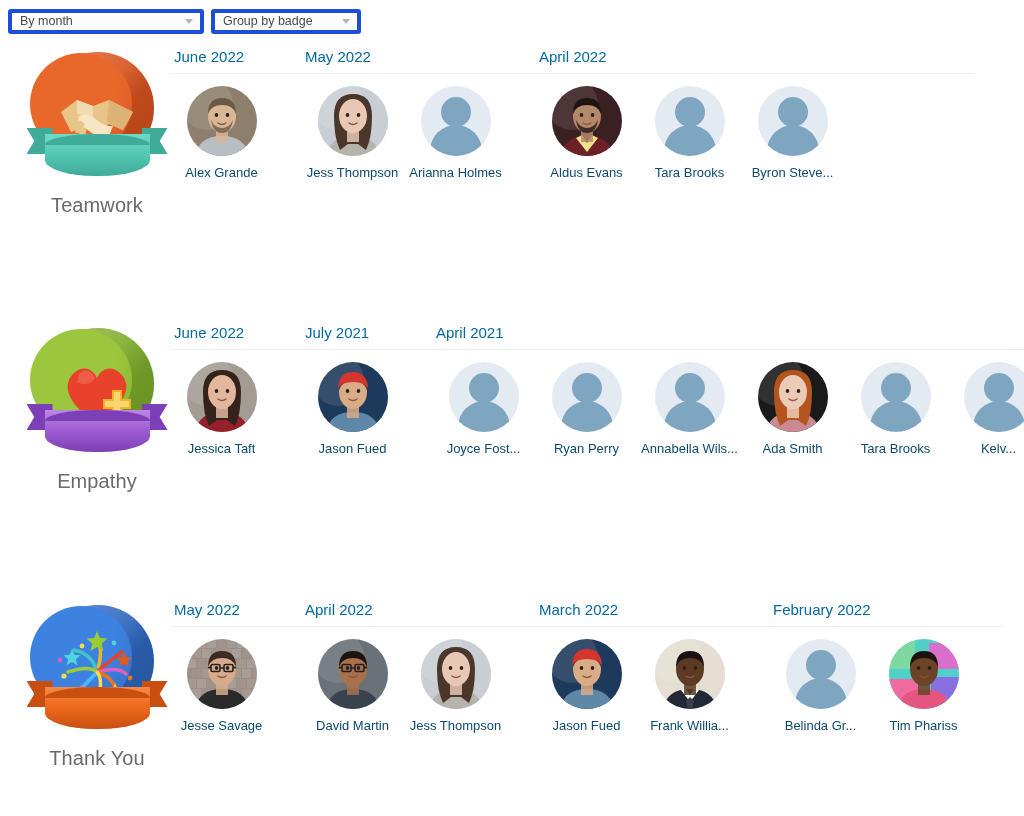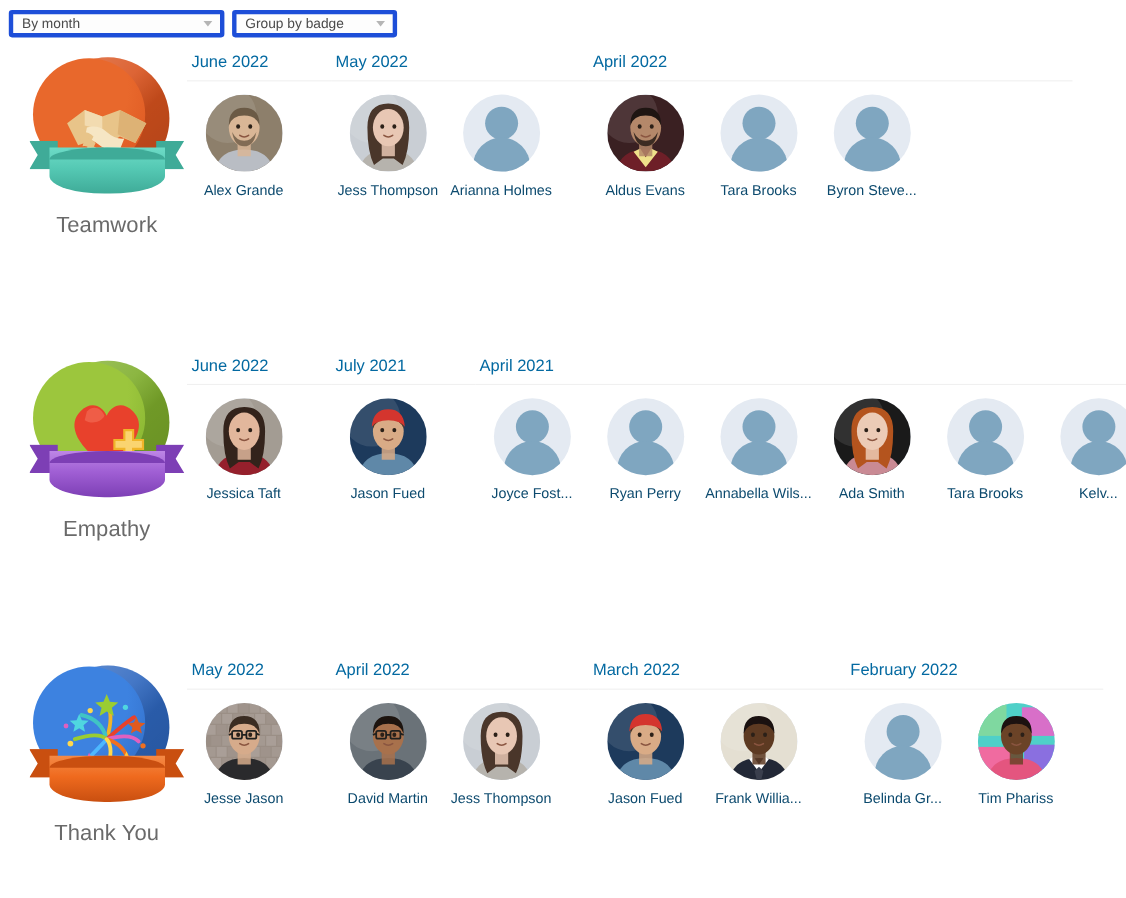--- a/index.html
+++ b/index.html
@@ -529,21 +529,21 @@
                   <path d="M31 37 q4 3 8 0" stroke="#8a5540" stroke-width="1.4" fill="none" stroke-linecap="round"></path>
                   <g stroke="#20201e" stroke-width="1.6" fill="none">
                     <rect x="24" y="25.5" width="9" height="7" rx="1.6"></rect>
                     <rect x="37" y="25.5" width="9" height="7" rx="1.6"></rect>
                     <path d="M33 29 h4"></path>
                     <path d="M24 28 l-3 1"></path>
                     <path d="M46 28 l3 1"></path>
                   </g>
                 </svg></div>
             </div>
-            <div class="pname">Jesse Jason</div>
+            <div class="pname">Jesse Savage</div>
           </div>
         </div>
       </div>
       <div class="group" style="width: 234px;">
         <div class="group-head">April 2022</div>
         <div class="people">
           <div class="person">
             <div class="avatar">
               <div class="photo"><svg width="70" height="70" viewBox="0 0 70 70">
                   <rect width="70" height="70" fill="#6a7278"></rect>

